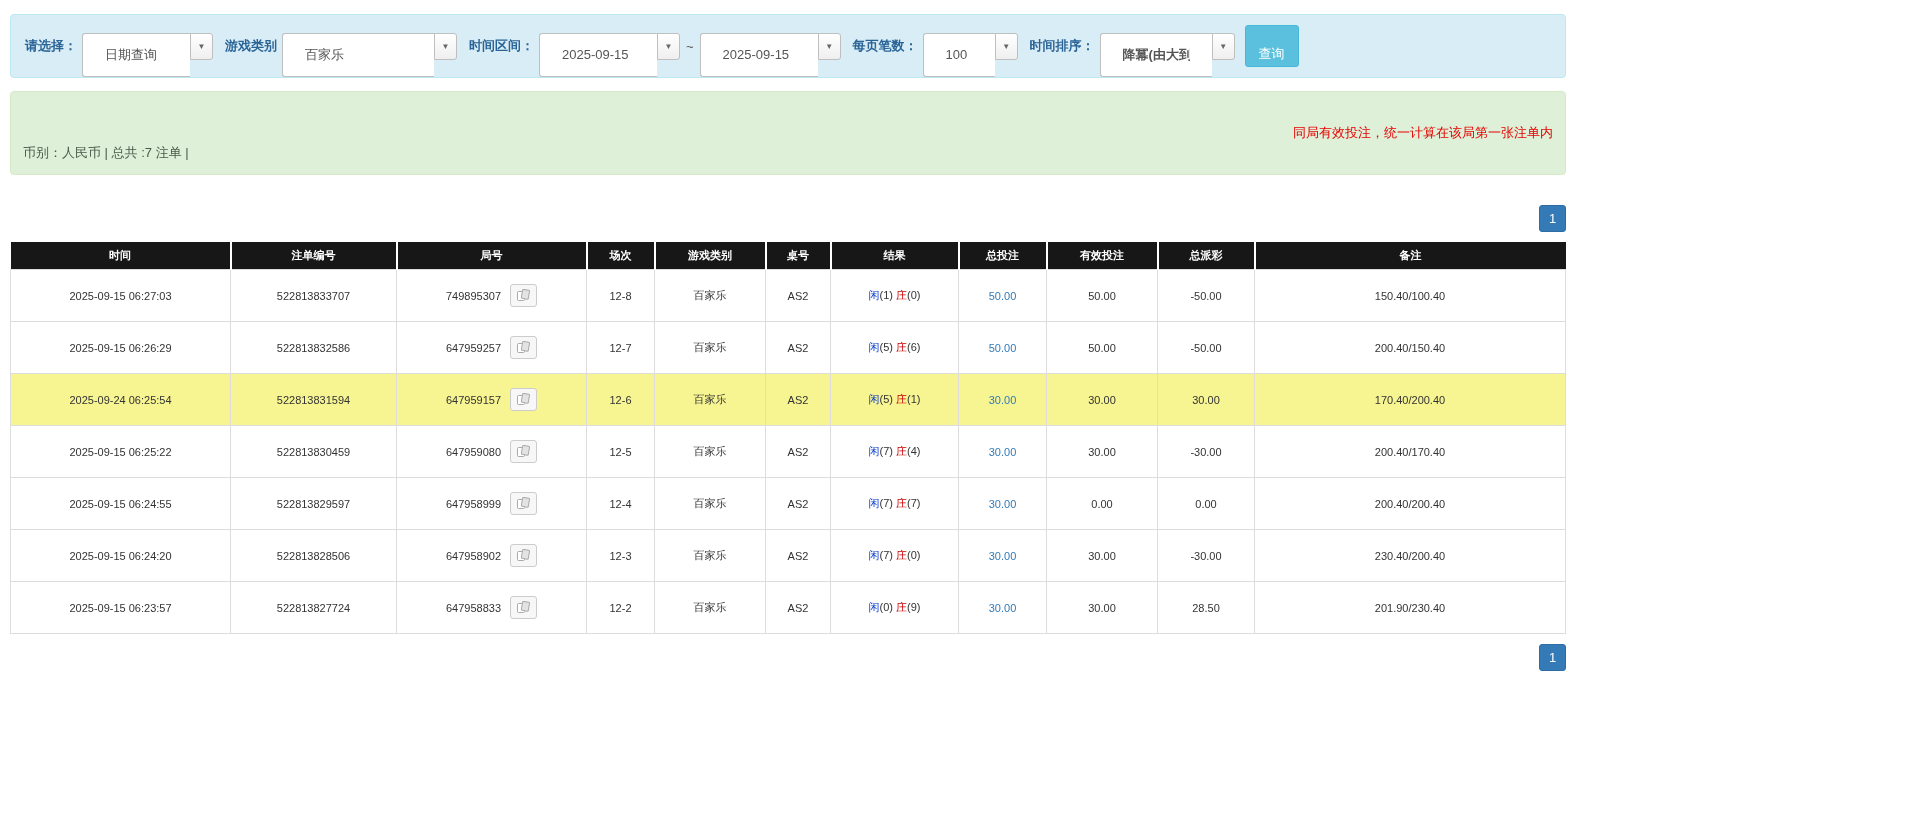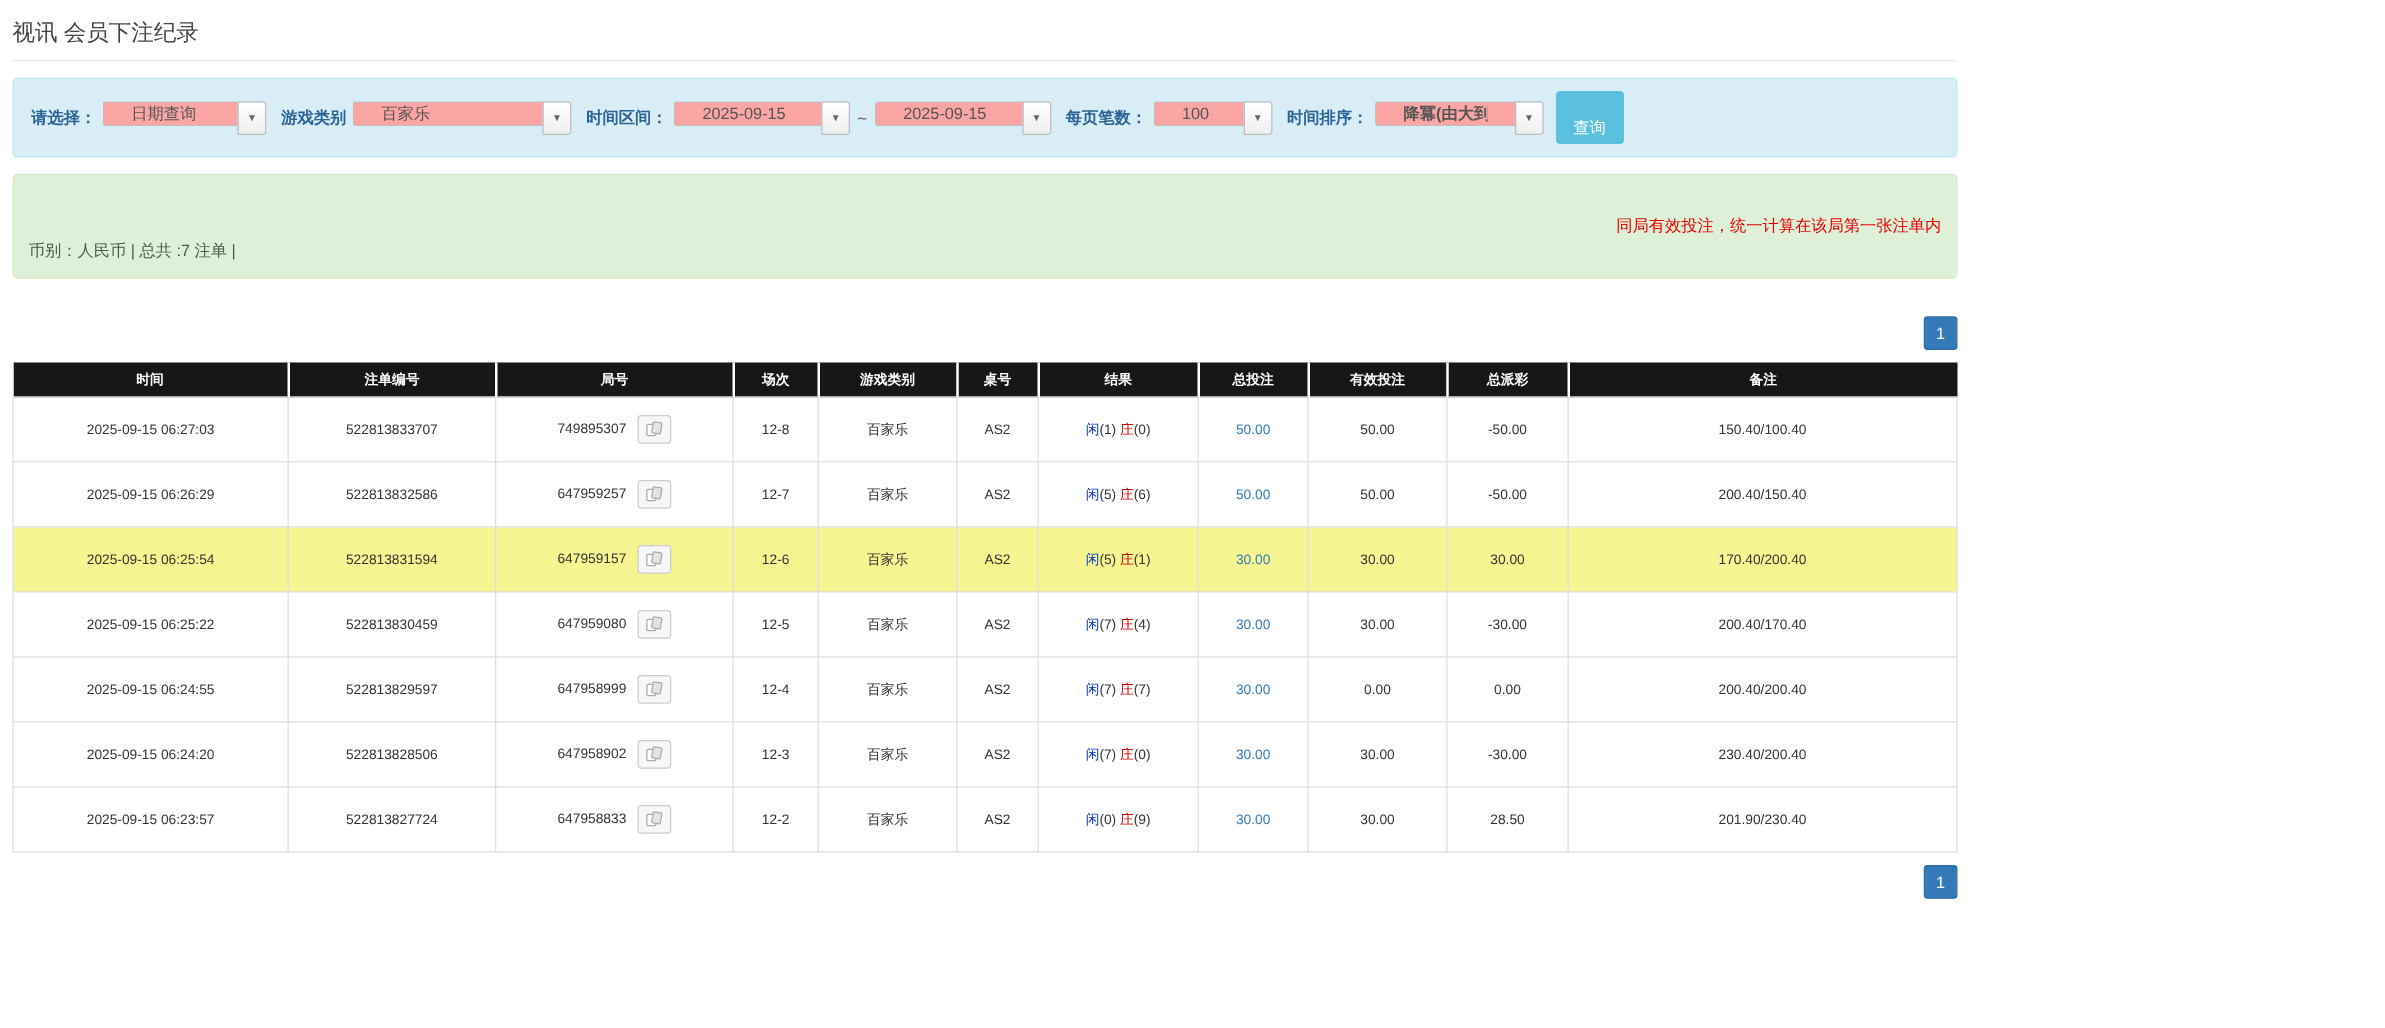--- a/index.html
+++ b/index.html
@@ -31,28 +31,28 @@
   }
   .flt-label {
     color: #2a6496;
     font-weight: bold;
     font-size: 13px;
     margin: 0 5px 0 12px;
   }
   .flt-label:first-child { margin-left: 2px; }
   .combo { display: inline-flex; align-items: stretch; height: 27px; }
   .combo input {
-    height: 20px;
+    height: 44px;
     border: 1px solid #bfbfbf;
     border-right: none;
     border-radius: 3px 0 0 3px;
     padding: 0 22px;
     font-size: 13px;
     color: #555;
-    background: #fca5a5;
+    background: #ffffff;
     font-family: "Liberation Sans", "DejaVu Sans", sans-serif;
   }
   .combo .combo-btn {
     width: 23px;
     border: 1px solid #bfbfbf;
     border-radius: 0 3px 3px 0;
     background: linear-gradient(#ffffff, #efefef);
     color: #666;
     font-size: 8px;
     display: flex;
@@ -161,23 +161,20 @@
     vertical-align: middle;
     cursor: pointer;
   }
   .round-num { vertical-align: middle; }
 </style>
 </head>
 <body>
 
 <div class="container">
 
-  <div class="page-header">
-    <h1 class="page-title">视讯 会员下注纪录</h1>
-  </div>
 
   <div class="filter-bar">
     <span class="flt-label">请选择：</span>
     <span class="combo">
       <input class="w-select" value="日期查询" style="">
       <span class="combo-btn">▼</span>
     </span>
 
     <span class="flt-label">游戏类别</span>
     <span class="combo">
@@ -280,21 +277,21 @@
           <td>12-7</td>
           <td>百家乐</td>
           <td>AS2</td>
           <td><span class="pl">闲</span><span>(5)</span> <span class="bk">庄</span><span>(6)</span></td>
           <td><span class="amount-link">50.00</span></td>
           <td>50.00</td>
           <td class="neg">-50.00</td>
           <td>200.40/150.40</td>
         </tr>
         <tr class="hl">
-          <td>2025-09-15 06:25:54</td>
+          <td>2025-09-24 06:25:54</td>
           <td>522813831594</td>
           <td><span class="round-num">647959157</span><span class="round-icon">
               <svg width="15" height="13" viewBox="0 0 15 13">
                 <rect x="1.5" y="2.5" width="7" height="9" rx="1" fill="#fff" stroke="#aaa"></rect>
                 <rect x="6" y="0.8" width="7" height="9" rx="1" fill="#e3e3e3" stroke="#aaa" transform="rotate(10 9.5 5)"></rect>
               </svg>
             </span></td>
           <td>12-6</td>
           <td>百家乐</td>
           <td>AS2</td>

